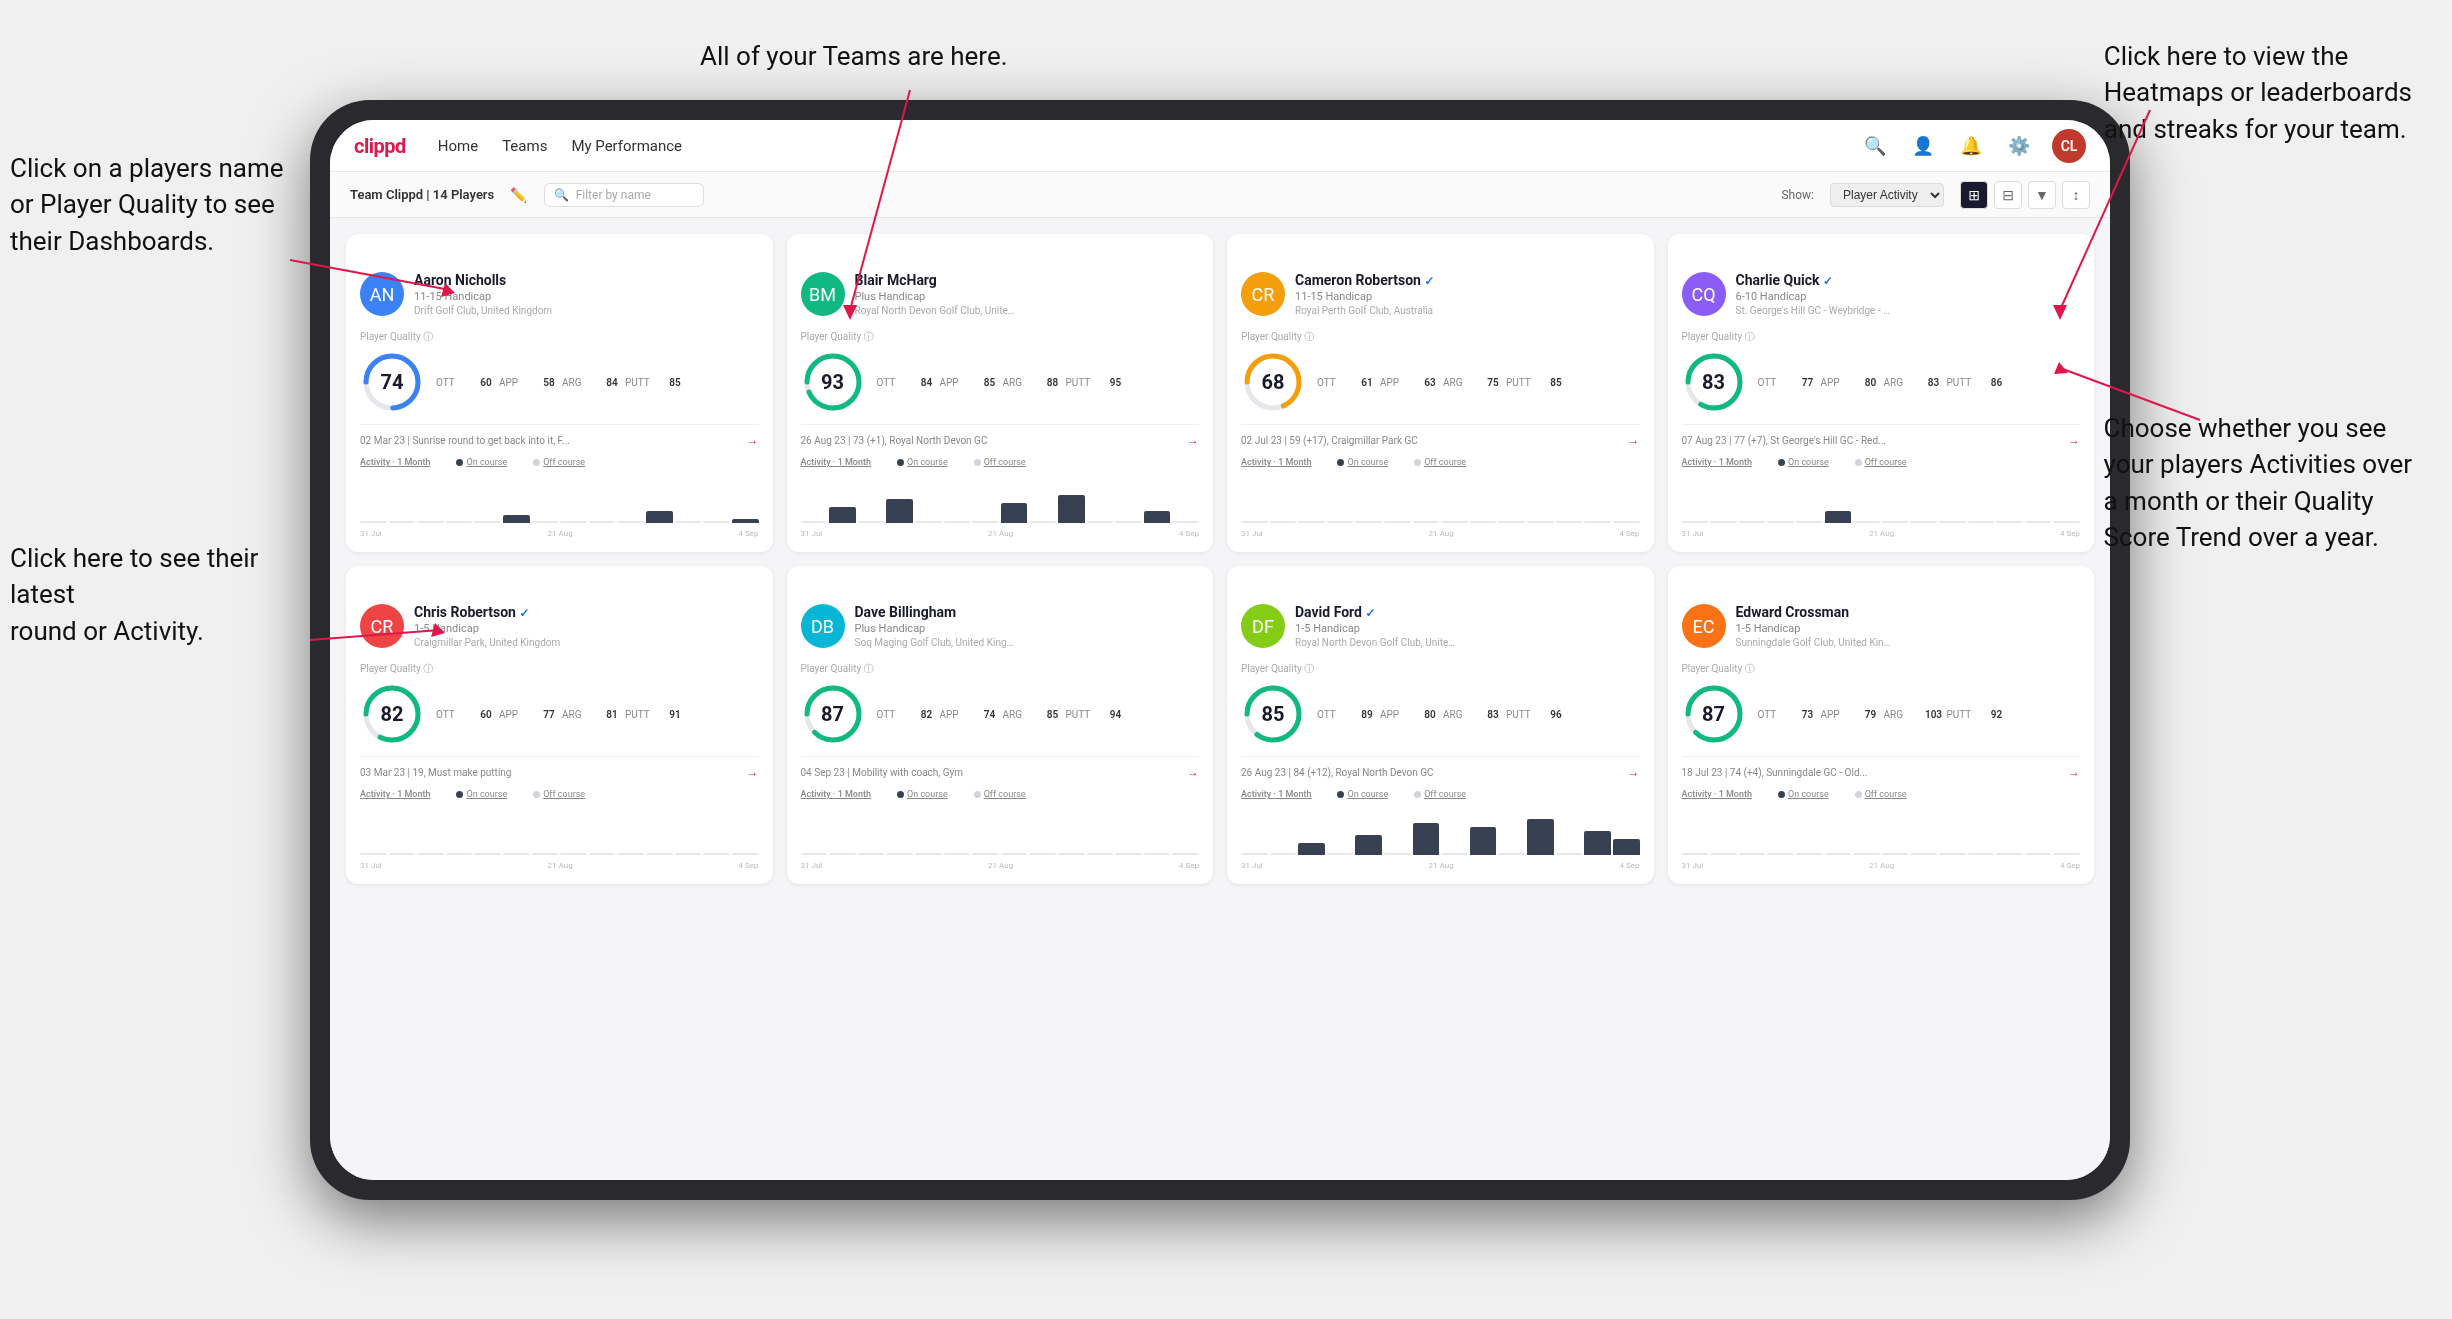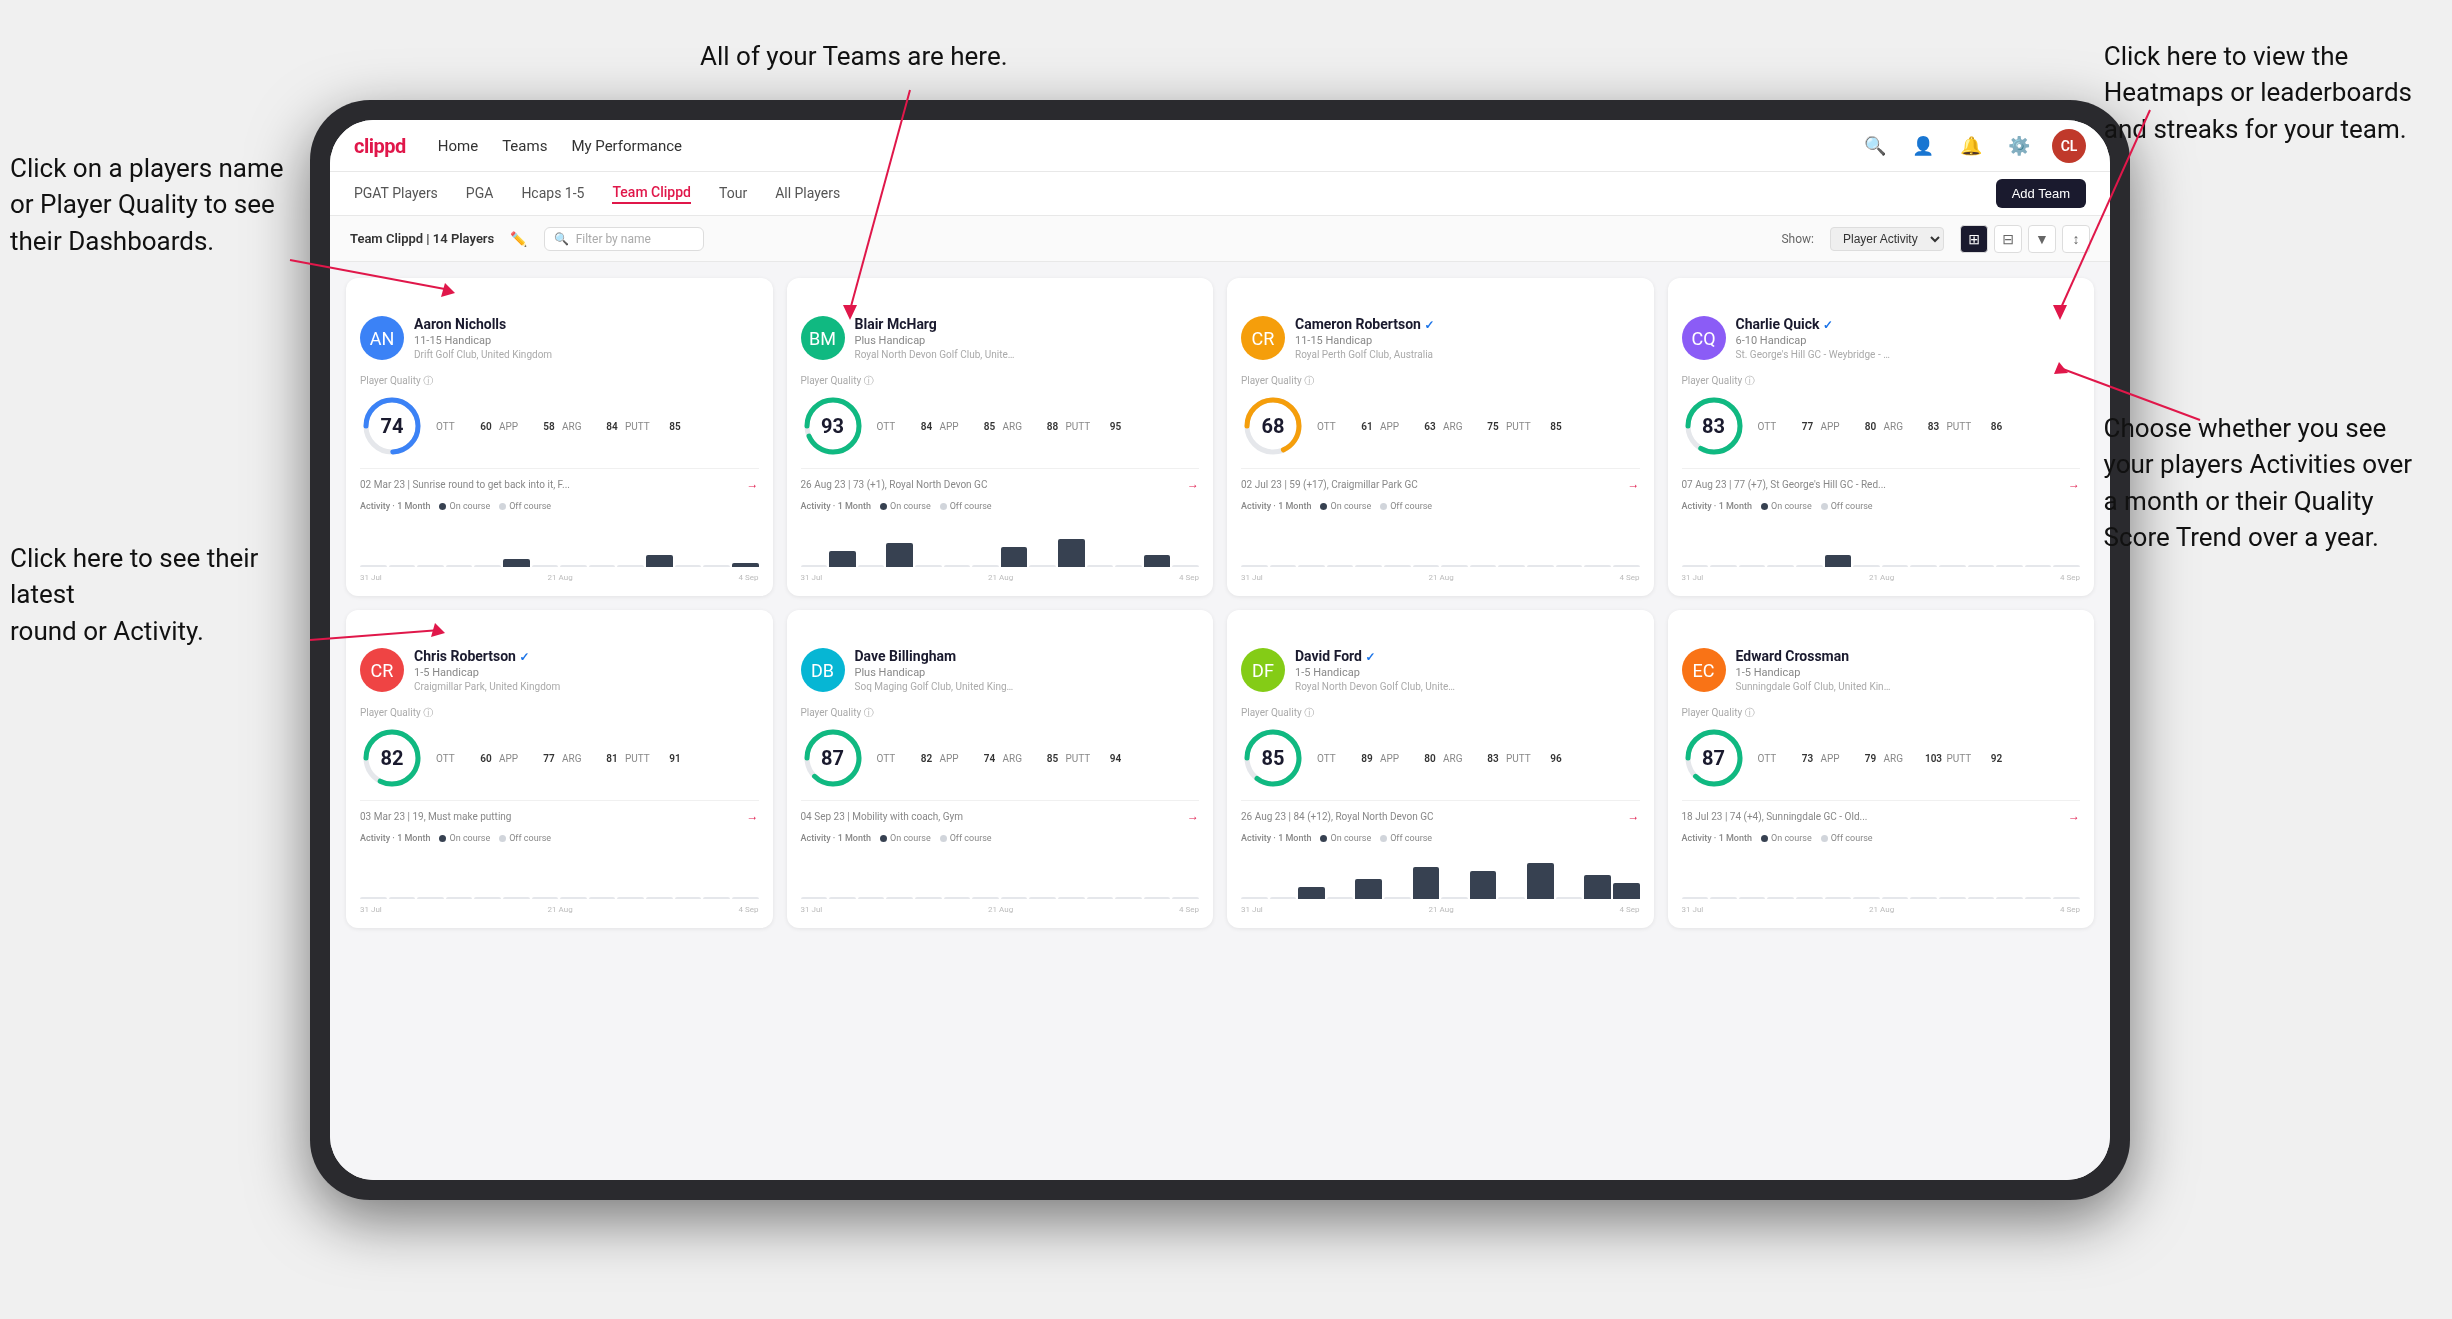--- a/index.html
+++ b/index.html
@@ -389,23 +389,24 @@
     .activity-dot {
       width: 7px;
       height: 7px;
       border-radius: 50%;
       display: inline-block;
     }
 
     .activity-legend {
       display: flex;
       align-items: flex-start;
-      gap: 9px;
+      gap: 26px;
       font-size: 9px;
       color: #888;
+      text-decoration: underline;
     }
 
     .legend-item {
       display: flex;
       align-items: center;
       gap: 3px;
     }
 
     .chart-area {
       height: 60px;
@@ -469,31 +470,20 @@
       </div>
       <div class="nav-icons">
         <div class="nav-icon">🔍</div>
         <div class="nav-icon">👤</div>
         <div class="nav-icon">🔔</div>
         <div class="nav-icon">⚙️</div>
         <div class="avatar-icon">CL</div>
       </div>
     </div>
 
-    <div class="subnav">
-      <span class="subnav-item">PGAT Players</span>
-      <span class="subnav-item">PGA</span>
-      <span class="subnav-item">Hcaps 1-5</span>
-      <span class="subnav-item active">Team Clippd</span>
-      <span class="subnav-item">Tour</span>
-      <span class="subnav-item">All Players</span>
-      <div class="subnav-right">
-        <button class="add-team-btn">Add Team</button>
-      </div>
-    </div>
 
     <div class="teambar">
       <span class="team-label">Team Clippd | 14 Players</span>
       <span class="edit-icon">✏️</span>
       <div class="search-box">
         <span>🔍</span>
         <span>Filter by name</span>
       </div>
       <span class="show-label">Show:</span>
       <select class="show-select">

